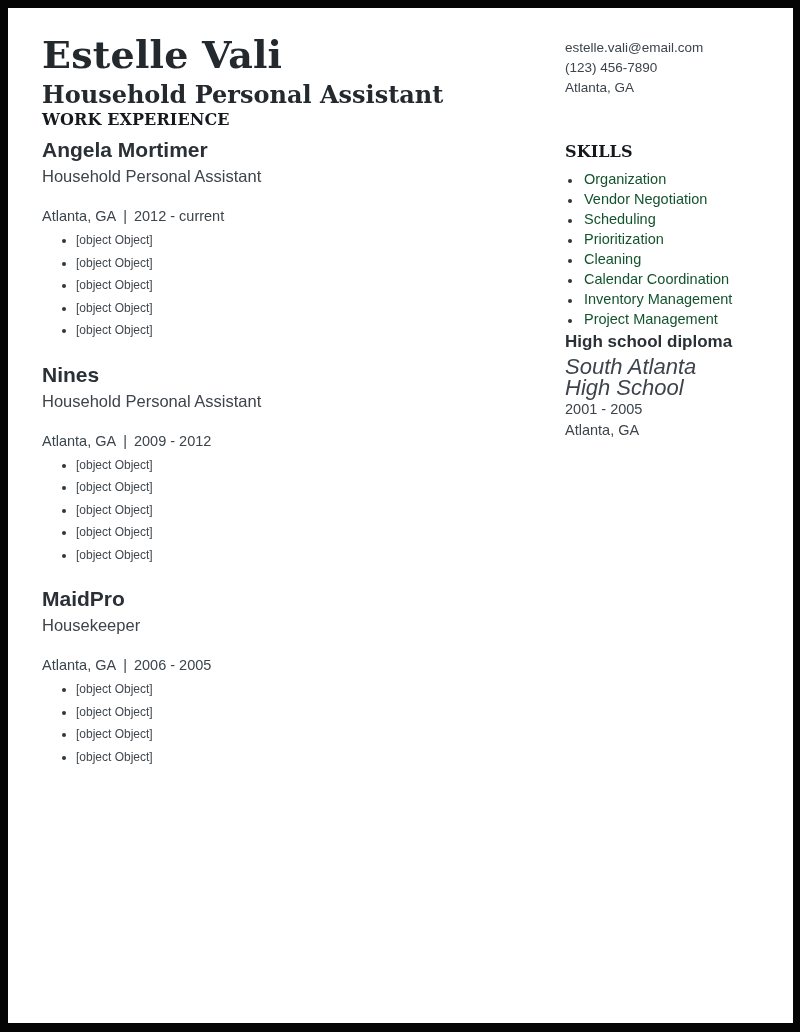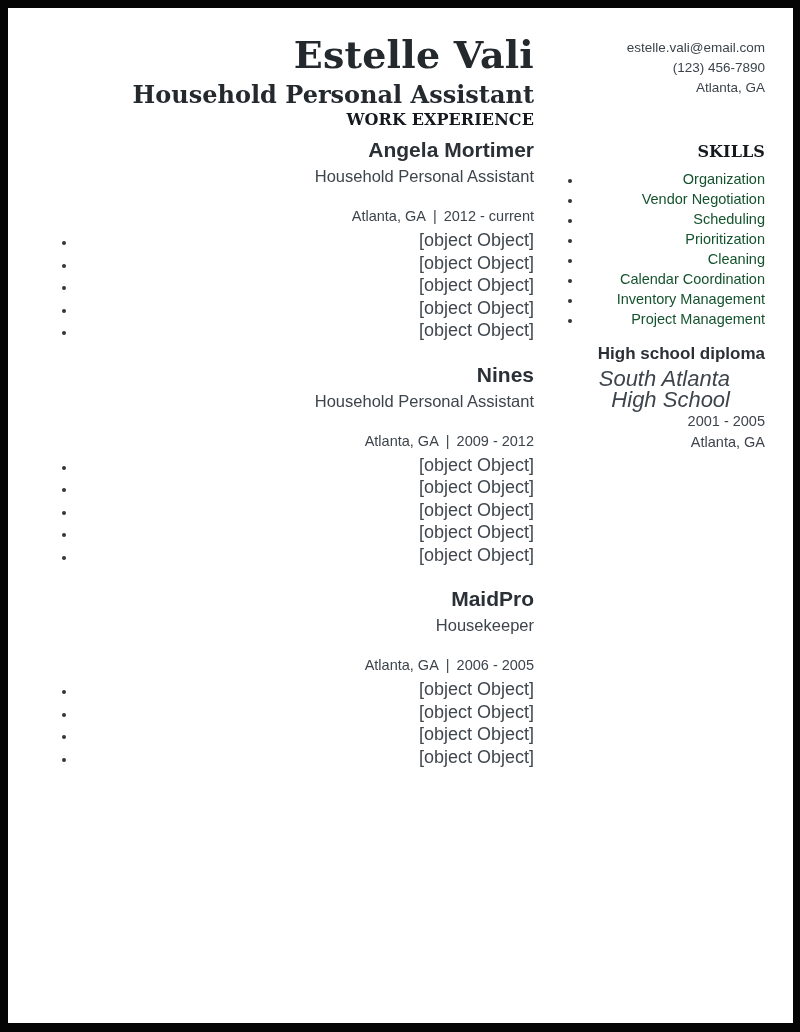--- a/index.html
+++ b/index.html
@@ -16,22 +16,22 @@
     padding: 8px 7px 9px 8px;
   }
   .page {
     width: 100%; height: 100%;
     background: #ffffff;
     box-sizing: border-box;
     display: flex;
     padding: 24px 28px 0 34px;
     overflow: hidden;
   }
-  .col-left  { width: 492px; flex: 0 0 492px; margin-right: 31px; text-align: right; }
-  .col-right { flex: 1; min-width: 0; text-align: right; }
+  .col-left  { width: 492px; flex: 0 0 492px; margin-right: 31px; }
+  .col-right { flex: 1; min-width: 0; }
 
   
   .person-name {
     margin: 0;
     font-family: "DejaVu Serif", serif;
     font-weight: 700;
     font-size: 38px;
     line-height: 46px;
     letter-spacing: 0.2px;
     color: #24292e;
@@ -95,21 +95,21 @@
     margin-top: 20px;
   }
   .job-meta .pipe { margin: 0 7px; color: #3d444b; }
 
   ul.bullets {
     margin: 5px 0 0;
     padding-left: 34px;
     list-style: disc;
   }
   ul.bullets li {
-    font-size: 18px;
+    font-size: 12px;
     line-height: 18.5px;
     color: #40474e;
     margin-bottom: 4px;
     padding-left: 0;
   }
   ul.bullets li::marker { font-size: 12px; color: #30363c; }
 
   
   ul.skills {
     margin: 2px 0 0;
@@ -123,21 +123,21 @@
     padding-left: 2px;
   }
   ul.skills li::marker { font-size: 12px; color: #30363c; }
 
   
   .edu-degree {
     font-size: 17px;
     font-weight: 700;
     color: #2a3036;
     line-height: 22px;
-    margin-top: 14px;
+    margin-top: 2px;
   }
   .edu-school {
     font-size: 22px;
     color: #3d444b;
     line-height: 21px;
     margin-top: 3px;
     max-width: 165px;
     font-style: italic;
   }
   .edu-dates, .edu-location {

